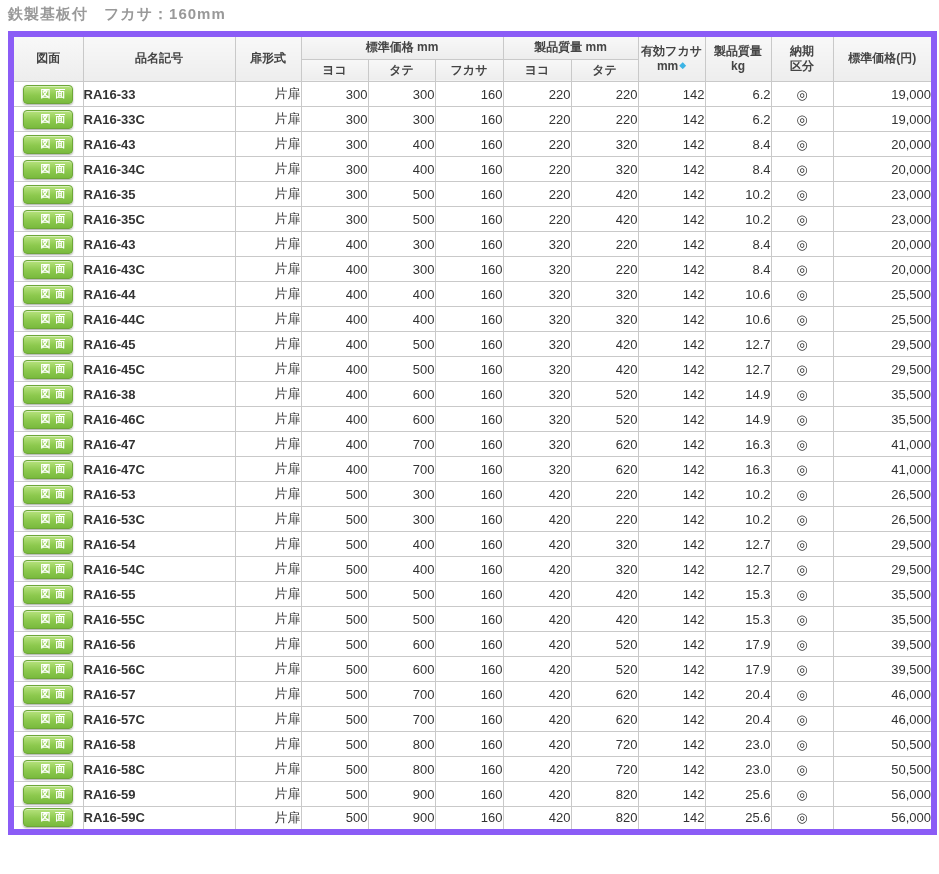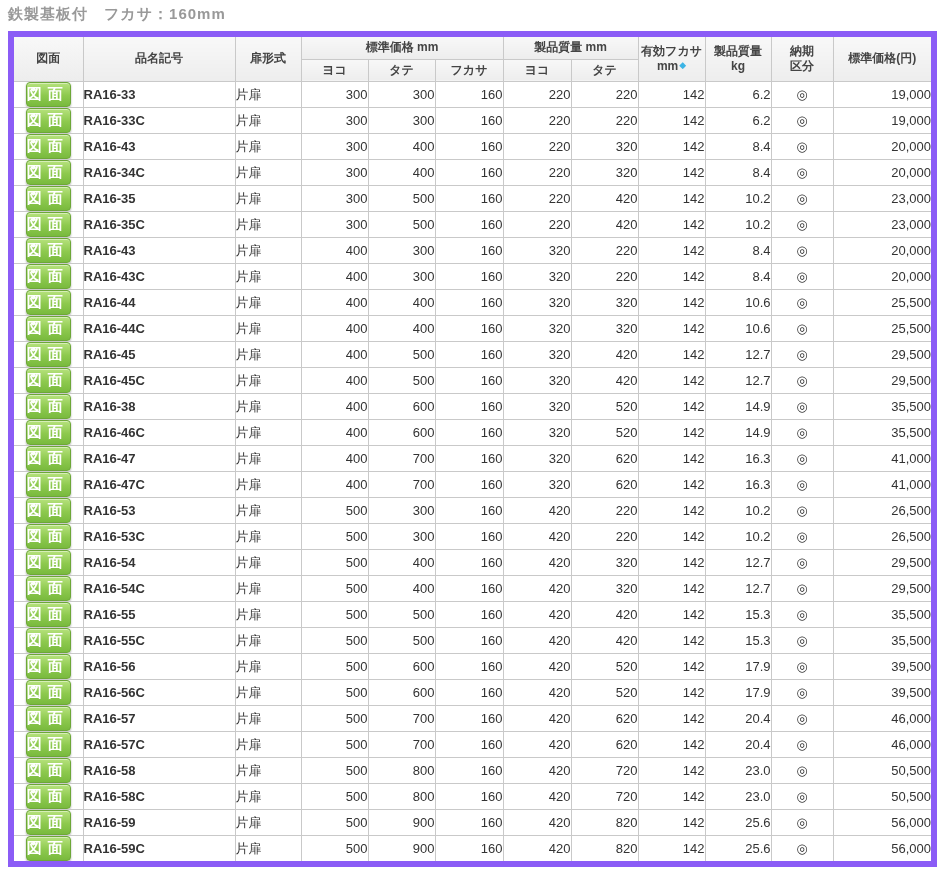--- a/index.html
+++ b/index.html
@@ -41,34 +41,34 @@
     height: 25px;
     font-size: 13px;
     color: #333333;
     padding: 0;
     background: #ffffff;
     white-space: nowrap;
     overflow: hidden;
   }
   td.c-zumen  { text-align: center; }
   td.c-name   { font-weight: bold; padding-left: 8px; color: #222222; margin-left: 28px; }
-  td.c-center { text-align: left; }
+  td.c-center { text-align: right; }
   td.c-num    { text-align: right; padding-right: 10px; }
   td.c-mark   { text-align: center; color: #999999; font-size: 15px; }
 
   .btn-zumen {
     display: inline-block;
-    padding: 2px 6px 3px 0;
+    padding: 2px 6px 3px 10px;
     min-width: 32px;
     border-radius: 4px;
     background: linear-gradient(180deg, #b6e27d 0%, #8dc94e 55%, #79ba3e 100%);
     border: 1px solid #6da738;
     color: #ffffff;
     font-weight: bold;
-    font-size: 15px;
+    font-size: 10px;
     letter-spacing: 1px;
     text-align: right;
     text-decoration: none;
     box-shadow: 0 1px 2px rgba(0,0,0,0.35), inset 0 1px 0 rgba(255,255,255,0.45);
     cursor: pointer;
     line-height: 1.2;
   }
 
   .marker {
     color: #3cb4e5;

